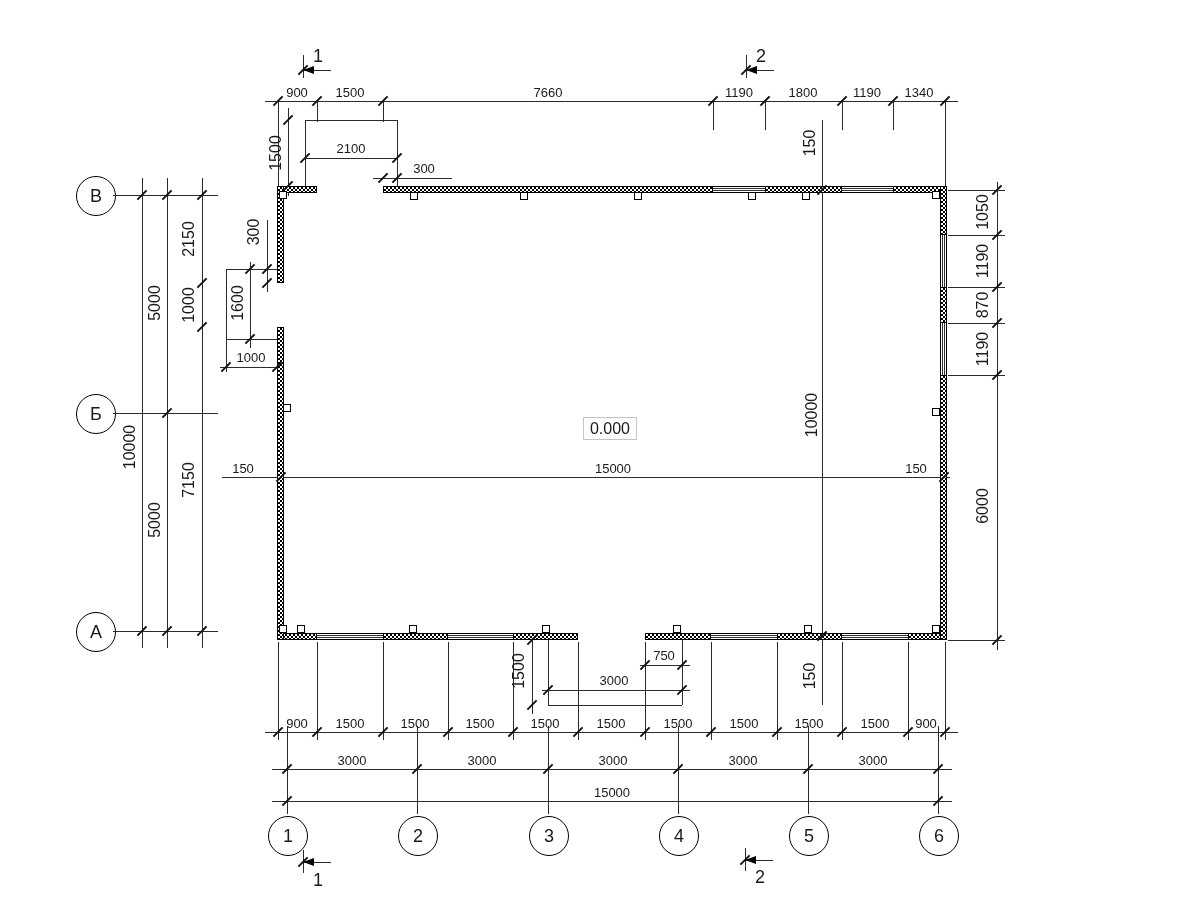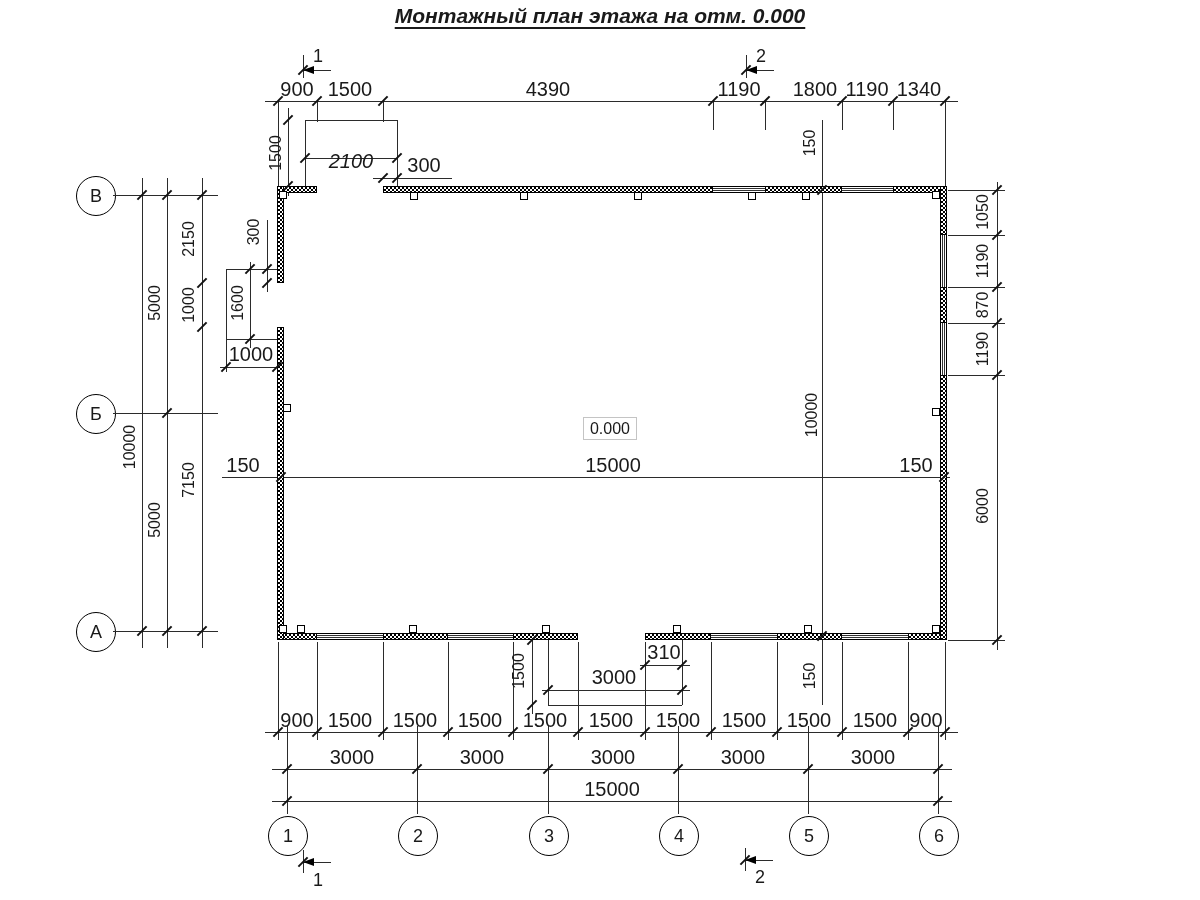--- a/index.html
+++ b/index.html
@@ -11,36 +11,35 @@
   .hl{position:absolute;height:1px;background:#2b2b2b;}
   .vl{position:absolute;width:1px;background:#2b2b2b;}
   .wallseg{position:absolute;box-sizing:border-box;border:1px solid #000;
            background:repeating-conic-gradient(#000 0 25%,#fff 0 50%) 0 0/4px 4px;}
   .winH{position:absolute;box-sizing:border-box;border-top:1px solid #000;border-bottom:1px solid #000;
         background:linear-gradient(to bottom,transparent 0 1px,#333 1px 2px,transparent 2px 3px,#333 3px 4px,transparent 4px);}
   .winV{position:absolute;box-sizing:border-box;border-left:1px solid #000;border-right:1px solid #000;
         background:linear-gradient(to right,transparent 0 1px,#333 1px 2px,transparent 2px 3px,#333 3px 4px,transparent 4px);}
   .marker{position:absolute;width:8px;height:8px;box-sizing:border-box;background:#fff;border:1px solid #000;}
   .tk{position:absolute;width:13px;height:2px;background:#111;transform:translate(-50%,-50%) rotate(-45deg);}
-  .hlbl{position:absolute;font-size:20px;white-space:nowrap;transform:translate(-50%,-100%);line-height:1.1;}
+  .hlbl{position:absolute;font-size:13px;white-space:nowrap;transform:translate(-50%,-100%);line-height:1.1;}
   .vlbl{position:absolute;font-size:16px;white-space:nowrap;transform:translate(-50%,-50%) rotate(-90deg);line-height:1.1;}
   .circle{position:absolute;width:38px;height:38px;border:1.5px solid #000;border-radius:50%;background:#fff;
           display:flex;align-items:center;justify-content:center;font-size:18px;}
   .arw{position:absolute;width:0;height:0;border-top:4px solid transparent;border-bottom:4px solid transparent;
        border-right:11px solid #000;}
   .seclbl{position:absolute;font-size:18px;transform:translate(-50%,-50%);}
   .elevbox{position:absolute;left:583px;top:417px;width:54px;height:23px;box-sizing:border-box;
            border:1px solid #c4c4c4;background:#fff;display:flex;align-items:center;justify-content:center;
            font-size:16px;}
 </style>
 </head>
 <body>
 
 <div id="canvas">
-  <div class="abs title">Монтажный план этажа на отм. 0.000</div>
 
   <div class="circle" style="left:76px;top:176px;">
       <span>В</span>
     </div>
   <div class="circle" style="left:76px;top:394px;">
       <span>Б</span>
     </div>
   <div class="circle" style="left:76px;top:612px;">
       <span>А</span>
     </div>
@@ -252,23 +251,23 @@
     <div class="tk" style="left: 303px; top: 70px;"></div>
     <div class="tk" style="left: 746px; top: 70px;"></div>
     <div class="tk" style="left: 303px; top: 862px;"></div>
     <div class="tk" style="left: 745px; top: 860px;"></div>
     <div class="arw" style="left: 303px; top: 66px;"></div>
     <div class="arw" style="left: 746px; top: 66px;"></div>
     <div class="arw" style="left: 303px; top: 858px;"></div>
     <div class="arw" style="left: 745px; top: 856px;"></div>
     <div class="hlbl" style="left: 297px; top: 100px;">900</div>
     <div class="hlbl" style="left: 350px; top: 100px;">1500</div>
-    <div class="hlbl" style="left: 548px; top: 100px;">4390</div>
+    <div class="hlbl" style="left: 548px; top: 100px;">7660</div>
     <div class="hlbl" style="left: 739px; top: 100px;">1190</div>
-    <div class="hlbl" style="left: 803px; top: 100px; margin-left: 12px;">1800</div>
+    <div class="hlbl" style="left: 803px; top: 100px;">1800</div>
     <div class="hlbl" style="left: 867px; top: 100px;">1190</div>
     <div class="hlbl" style="left: 919px; top: 100px;">1340</div>
     <div class="hlbl" style="left: 297px; top: 731px;">900</div>
     <div class="hlbl" style="left: 350px; top: 731px;">1500</div>
     <div class="hlbl" style="left: 415px; top: 731px;">1500</div>
     <div class="hlbl" style="left: 480px; top: 731px;">1500</div>
     <div class="hlbl" style="left: 545px; top: 731px;">1500</div>
     <div class="hlbl" style="left: 611px; top: 731px;">1500</div>
     <div class="hlbl" style="left: 678px; top: 731px;">1500</div>
     <div class="hlbl" style="left: 744px; top: 731px;">1500</div>
@@ -277,24 +276,24 @@
     <div class="hlbl" style="left: 926px; top: 731px;">900</div>
     <div class="hlbl" style="left: 352px; top: 768px;">3000</div>
     <div class="hlbl" style="left: 482px; top: 768px;">3000</div>
     <div class="hlbl" style="left: 613px; top: 768px;">3000</div>
     <div class="hlbl" style="left: 743px; top: 768px;">3000</div>
     <div class="hlbl" style="left: 873px; top: 768px;">3000</div>
     <div class="hlbl" style="left: 612px; top: 800px;">15000</div>
     <div class="hlbl" style="left: 243px; top: 476px;">150</div>
     <div class="hlbl" style="left: 613px; top: 476px;">15000</div>
     <div class="hlbl" style="left: 916px; top: 476px;">150</div>
-    <div class="hlbl" style="left: 351px; top: 172px; font-style: italic;">2100</div>
+    <div class="hlbl" style="left: 351px; top: 156px;">2100</div>
     <div class="hlbl" style="left: 424px; top: 176px;">300</div>
     <div class="hlbl" style="left: 251px; top: 365px;">1000</div>
-    <div class="hlbl" style="left: 664px; top: 663px;">310</div>
+    <div class="hlbl" style="left: 664px; top: 663px;">750</div>
     <div class="hlbl" style="left: 614px; top: 688px;">3000</div>
     <div class="vlbl" style="left: 130px; top: 447px;">10000</div>
     <div class="vlbl" style="left: 155px; top: 303px;">5000</div>
     <div class="vlbl" style="left: 155px; top: 520px;">5000</div>
     <div class="vlbl" style="left: 189px; top: 239px;">2150</div>
     <div class="vlbl" style="left: 189px; top: 305px;">1000</div>
     <div class="vlbl" style="left: 189px; top: 480px;">7150</div>
     <div class="vlbl" style="left: 276px; top: 153px;">1500</div>
     <div class="vlbl" style="left: 238px; top: 303px;">1600</div>
     <div class="vlbl" style="left: 254px; top: 232px;">300</div>

